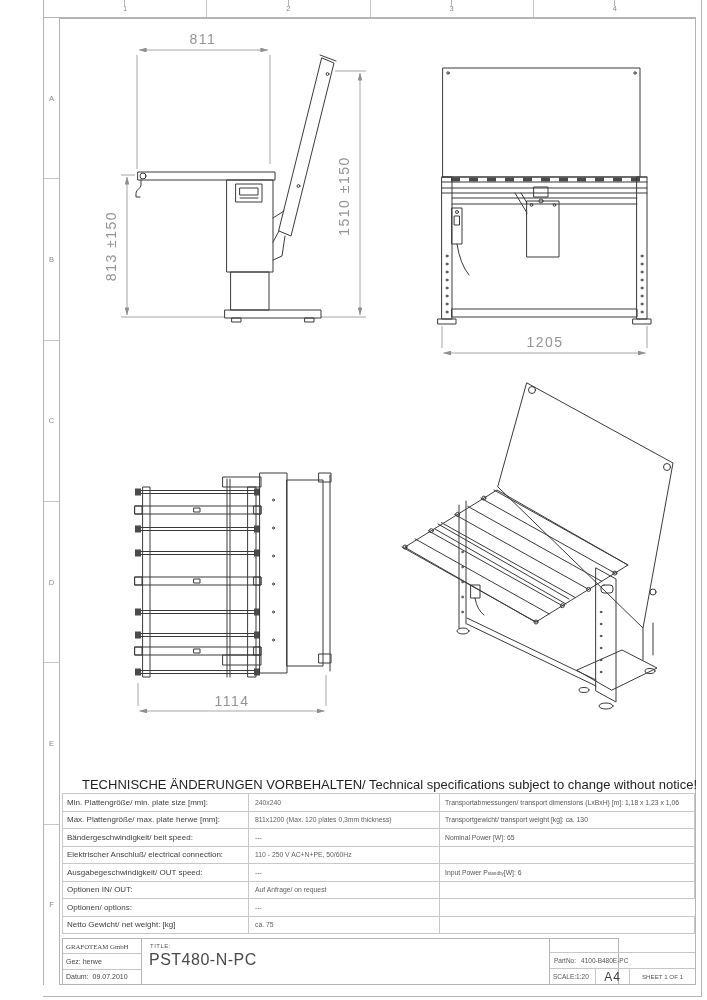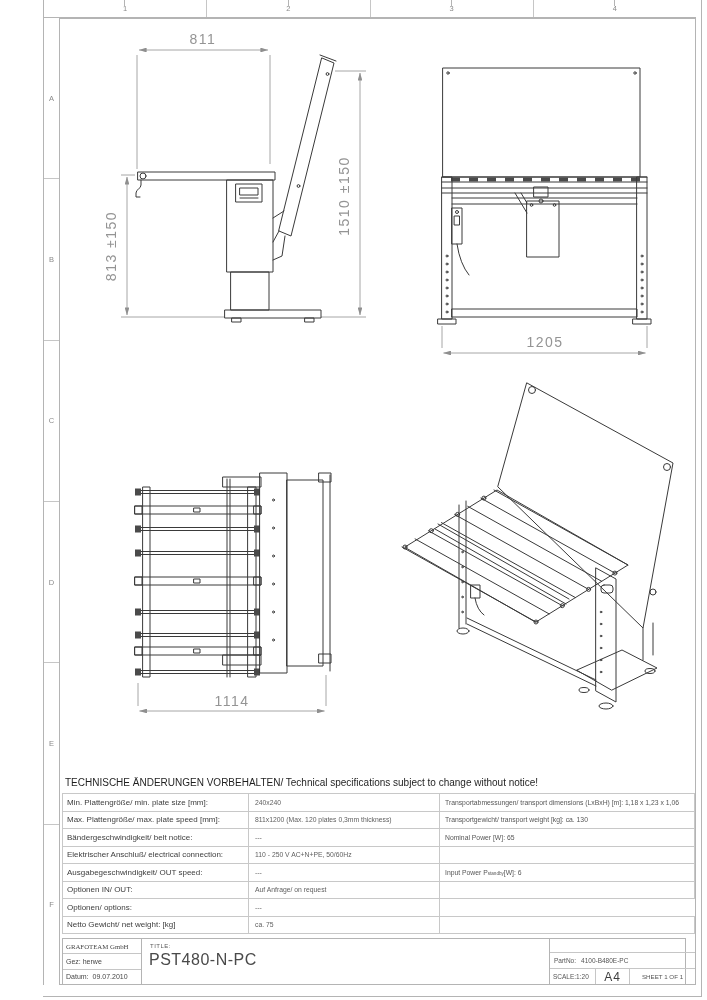--- a/index.html
+++ b/index.html
@@ -25,36 +25,36 @@
   .frame { position:absolute; left:59px; top:18px; width:637px; height:967px; border:1px solid #b4b4b4; }
 
   svg { position:absolute; overflow:visible; }
   svg text { font-family:"Liberation Sans", sans-serif; }
   .dim path, .dim line { stroke:#8f8f8f; stroke-width:0.8; fill:none; }
   .dim text { fill:#949494; stroke:none; font-size:14px; letter-spacing:1.5px; }
   .mach path, .mach line, .mach rect, .mach circle, .mach polygon, .mach ellipse
        { stroke:#3a3a3a; stroke-width:1; fill:none; stroke-linejoin:round; stroke-linecap:round; }
   .mach .fill { fill:#4a4a4a; stroke:none; }
 
-  .notice { position:absolute; left:65px; top:777px; font-size:10px; color:#1f1f1f; white-space:nowrap; }
+  .notice { position:absolute; left:82px; top:777px; font-size:13px; color:#1f1f1f; white-space:nowrap; }
 
   .spec { position:absolute; left:62px; top:793px; width:633px; height:141px;
           border-top:1px solid #c8c8c8; display:flex; flex-direction:column; }
   .srow { flex:1; display:flex; border-bottom:1px solid #c8c8c8; min-height:0; }
   .srow .c1 { width:187px; border-left:1px solid #c8c8c8; border-right:1px solid #c8c8c8;
               font-size:8px; color:#3d3d3d; display:flex; align-items:center; padding-left:4px;
               white-space:nowrap; overflow:hidden; }
   .srow .c2 { width:191px; border-right:1px solid #c8c8c8; font-size:6.8px; color:#5f5f5f;
               display:flex; align-items:center; padding-left:6px; white-space:nowrap; overflow:hidden; }
   .srow .c3 { width:255px; border-right:1px solid #c8c8c8; font-size:6.8px; color:#565656;
               display:flex; align-items:center; padding-left:5px; white-space:nowrap; overflow:hidden; }
   .srow .c3.blank { border-right:none; }
   .sub { font-size:4.6px; position:relative; top:1.6px; }
 
-  .tblock { position:absolute; left:62px; top:938px; width:624px; height:47px; border:1px solid #b4b4b4; background:#fff; }
+  .tblock { position:absolute; left:62px; top:938px; width:557px; height:47px; border:1px solid #b4b4b4; background:#fff; }
   .tb-left { position:absolute; left:0; top:0; width:79px; height:45px; border-right:1px solid #b4b4b4;
              display:flex; flex-direction:column; }
   .tb-left .r { flex:1; display:flex; align-items:center; padding-left:3px;
                 border-bottom:1px solid #c6c6c6; font-size:7px; color:#474747; white-space:nowrap; overflow:hidden; gap:4px; }
   .tb-left .r:last-child { border-bottom:none; }
   .tb-left .serif { font-family:"Liberation Serif", serif; font-size:6.8px; }
   .tb-title-label { position:absolute; left:87px; top:4px; font-size:6px; color:#5a5a5a; letter-spacing:0.5px; }
   .tb-title { position:absolute; left:86px; top:12px; font-size:16px; color:#4a4a4a; letter-spacing:0.5px; }
   .tb-right { position:absolute; left:486px; top:0; width:146px; height:45px; border-left:1px solid #b4b4b4;
               display:flex; flex-direction:column; }
@@ -336,30 +336,30 @@
     <div class="srow">
       <div class="c1">Min. Plattengröße/ min. plate size [mm]:</div>
       <div class="c2">240x240</div>
       <div class="c3">
           <span>Transportabmessungen/ transport dimensions (LxBxH) [m]:  1,18 x 1,23 x 1,06</span>
           <span class="sub"></span>
           <span></span>
         </div>
     </div>
     <div class="srow">
-      <div class="c1">Max. Plattengröße/ max. plate speed [mm]:</div>
+      <div class="c1">Max. Plattengröße/ max. plate herwe [mm]:</div>
       <div class="c2">811x1200 (Max. 120 plates 0,3mm thickness)</div>
       <div class="c3">
           <span>Transportgewicht/ transport weight [kg]:  ca. 130</span>
           <span class="sub"></span>
           <span></span>
         </div>
     </div>
     <div class="srow">
-      <div class="c1">Bändergeschwindigkeit/ belt notice:</div>
+      <div class="c1">Bändergeschwindigkeit/ belt speed:</div>
       <div class="c2">---</div>
       <div class="c3">
           <span>Nominal Power [W]:  65</span>
           <span class="sub"></span>
           <span></span>
         </div>
     </div>
     <div class="srow">
       <div class="c1">Elektrischer Anschluß/ electrical connection:</div>
       <div class="c2">110 - 250 V AC+N+PE, 50/60Hz</div>

